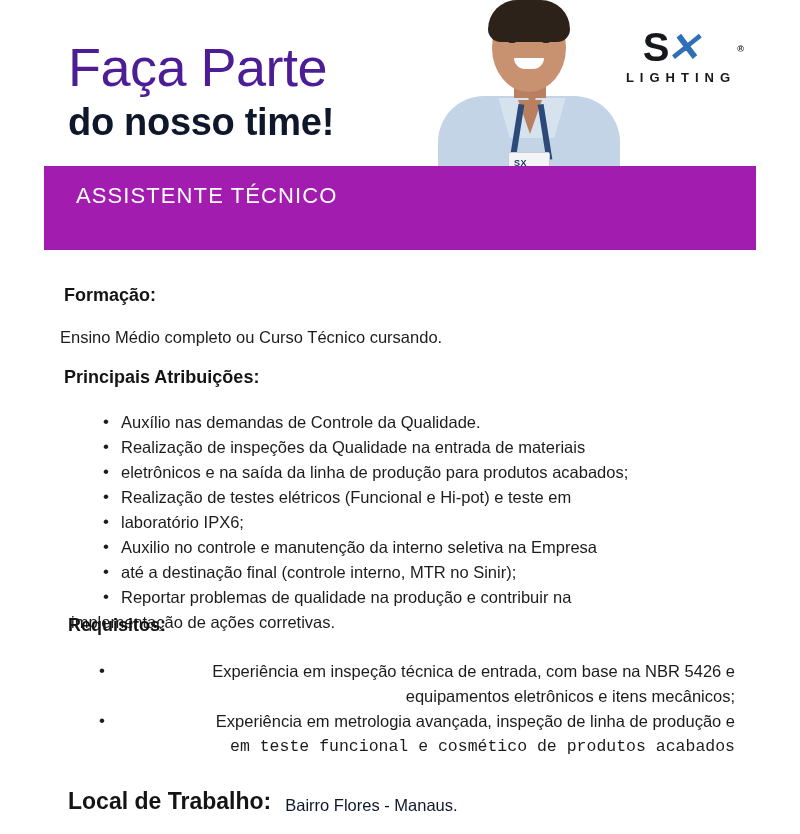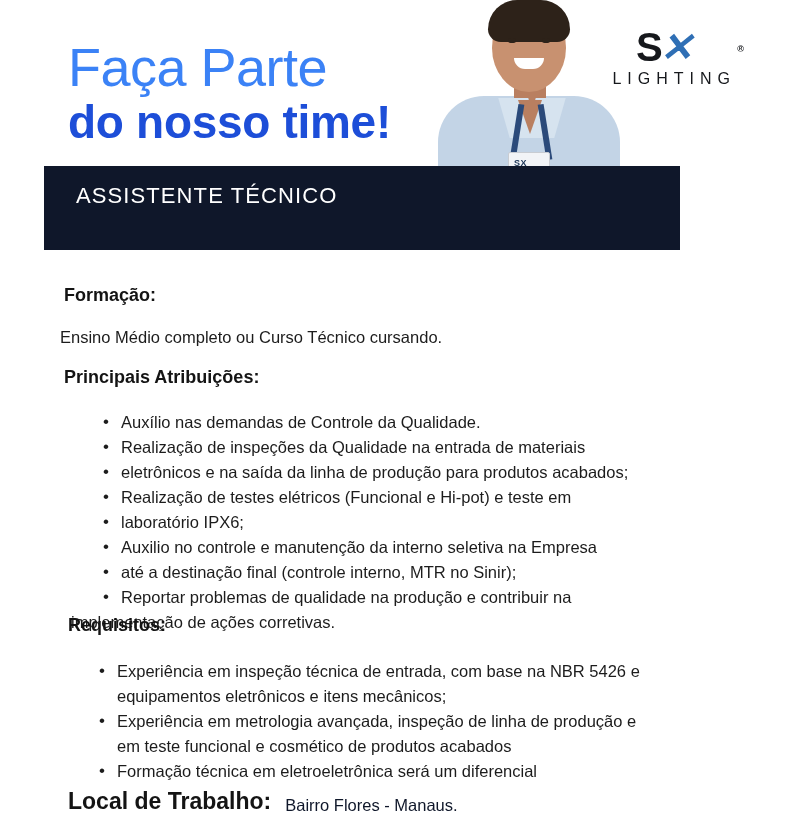--- a/index.html
+++ b/index.html
@@ -26,40 +26,40 @@
   .headline {
     position: absolute;
     left: 68px;
     top: 38px;
     width: 420px;
   }
   .headline-line1 {
     font-size: 54px;
     line-height: 58px;
     font-weight: 400;
-    color: #3b82f6;
+    color: #4c1d95;
     letter-spacing: -0.5px;
   }
   .headline-line2 {
-    font-size: 46px;
+    font-size: 38px;
     line-height: 44px;
     font-weight: 700;
-    color: #1d4ed8;
+    color: #0f172a;
     margin-top: 4px;
     letter-spacing: -0.3px;
   }
 
   
   .title-band {
     position: absolute;
     left: 44px;
     top: 166px;
-    width: 636px;
+    width: 712px;
     height: 84px;
-    background: #0f172a;
+    background: #a21caf;
   }
   .job-title {
     position: absolute;
     left: 32px;
     top: 16px;
     color: #ffffff;
     font-size: 22px;
     line-height: 28px;
     letter-spacing: 1.1px;
     font-weight: 400;
@@ -255,24 +255,24 @@
     line-height: 42px;
     position: relative;
   }
   .logo-mark .slash {
     display: inline-block;
     color: #2f6fb5;
     transform: skewX(-14deg);
     margin: 0 -2px;
   }
   .logo-sub {
-    font-size: 16px;
+    font-size: 13px;
     letter-spacing: 6px;
     color: #16181c;
-    font-weight: 400;
+    font-weight: 700;
     margin-top: 2px;
     margin-left: 16px;
   }
   .logo-reg {
     position: absolute;
     right: -10px;
     top: 2px;
     font-size: 9px;
     color: #16181c;
   }
@@ -327,20 +327,21 @@
     left: 99px;
     top: 155px;
     width: 640px;
   }
   .sec-requisitos { position: absolute; left: 68px; top: 360px; }
   .list-requisitos {
     position: absolute;
     left: 95px;
     top: 404px;
     width: 640px;
+    text-align: right;
   }
   .list-requisitos li {
     line-height: 26px;
   }
 
   .local-row {
     position: absolute;
     left: 68px;
     top: 533px;
     display: flex;
@@ -421,22 +422,21 @@
     <li>até a destinação final (controle interno, MTR no Sinir);</li>
     <li>Reportar problemas de qualidade na produção e contribuir na</li>
     <li class="nobullet" style="margin-left:-28px;">implementação de ações corretivas.</li>
   </ul>
 
   <h2 class="section sec-requisitos">Requisitos:</h2>
   <ul class="bullets list-requisitos">
     <li>Experiência em inspeção técnica de entrada, com base na NBR 5426 e</li>
     <li class="nobullet" style="padding-left:22px;">equipamentos eletrônicos e itens mecânicos;</li>
     <li>Experiência em metrologia avançada, inspeção de linha de produção e</li>
-    <li class="nobullet" style="padding-left:22px;">em teste funcional e cosmético de produtos acabados</li>
-    <li> Formação técnica em eletroeletrônica será um diferencial</li>
+    <li class="nobullet" style="padding-left:22px;font-family:Liberation Mono, monospace;">em teste funcional e cosmético de produtos acabados</li>
   </ul>
 
   <div class="local-row">
     <span class="local-label">Local de Trabalho:</span>
     <span class="local-value">Bairro Flores - Manaus.</span>
   </div>
 
 </div>
 
 </body></html>

